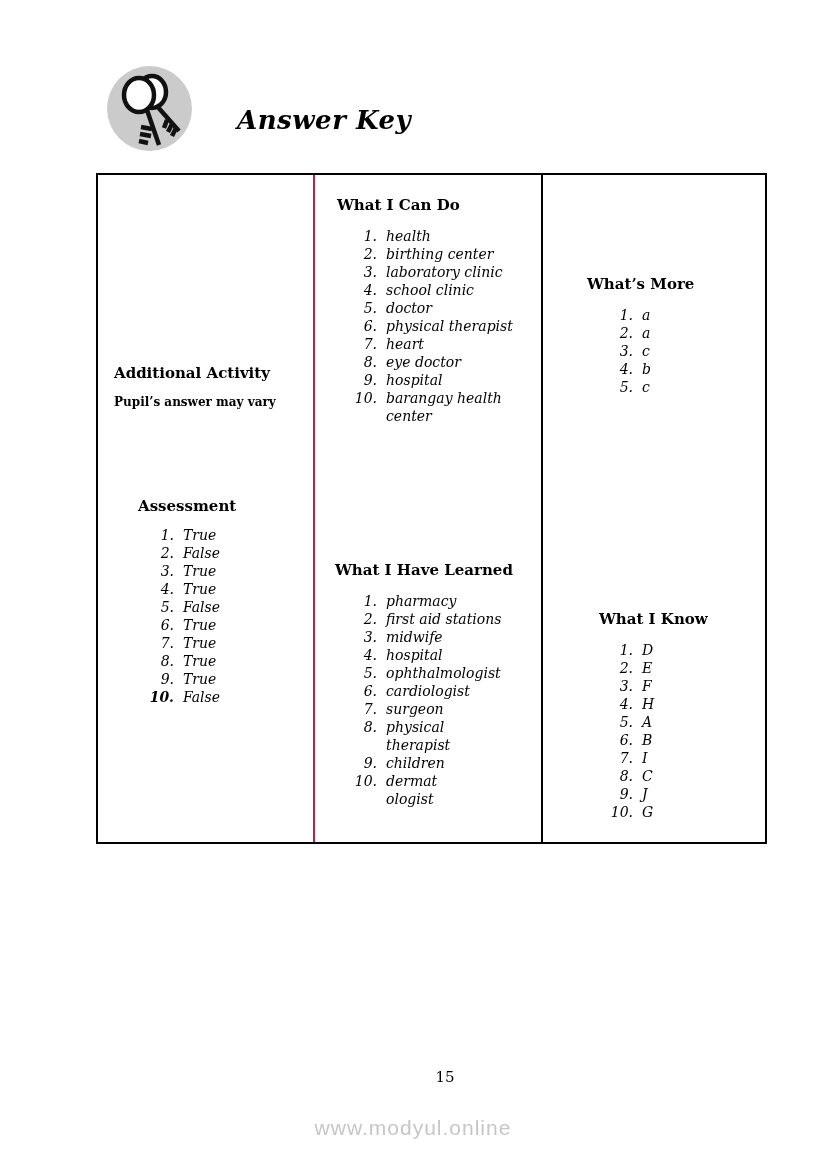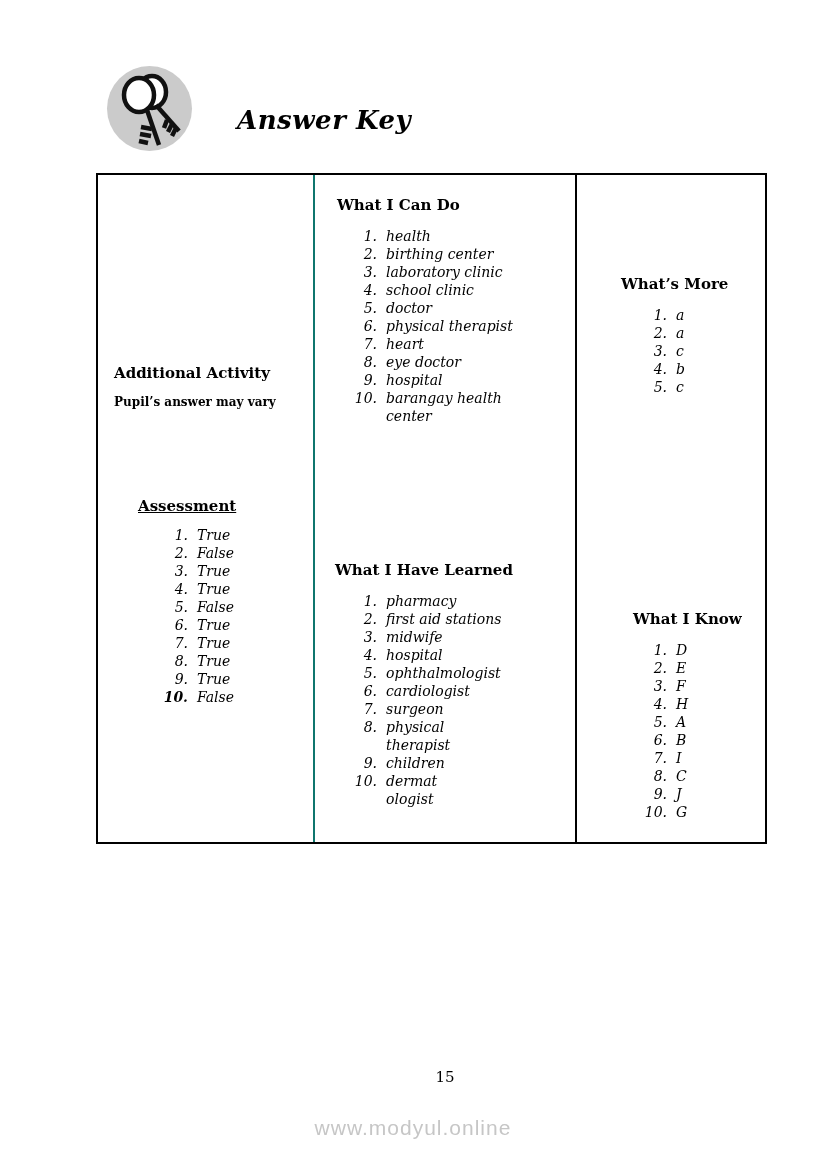--- a/index.html
+++ b/index.html
@@ -28,30 +28,30 @@
   
   .answer-box {
     position:absolute; left:96px; top:173px;
     width:671px; height:671px;
     border:2px solid #000;
     box-sizing:border-box;
     display:flex;
   }
   .col { box-sizing:border-box; }
   .col-left  { width:215px; }
-  .col-mid   { width:264px; border-left:2px solid #0f766e; border-right:2px solid #000; }
+  .col-mid   { width:230px; border-left:2px solid #be185d; border-right:2px solid #000; }
   .col-right { flex:1;padding-left:22px; }
 
   .heading { margin:0; font-size:15px; font-weight:bold; line-height:20px; }
 
   
   .h-addact { margin:188px 0 0 16px; }
   .note { margin:10px 0 0 16px; font-size:12px; font-weight:bold; line-height:19px; width:165px; }
-  .h-assess { margin:84px 8px 0 40px;text-decoration:underline; }
-  .assess-list { margin:10px 0 0 60px; }
+  .h-assess { margin:84px 8px 0 40px; }
+  .assess-list { margin:10px 0 0 46px; }
   .assess-list li:nth-child(10) .num { font-weight:bold; }
 
   
   .h-wicd { margin:20px 0 0 22px; }
   .wicd-list { margin:12px 0 0 32px; }
   .h-wihl { margin:135px 0 0 20px; }
   .wihl-list { margin:12px 0 0 32px; }
 
   
   .h-wm { margin:99px 0 0 22px; }

